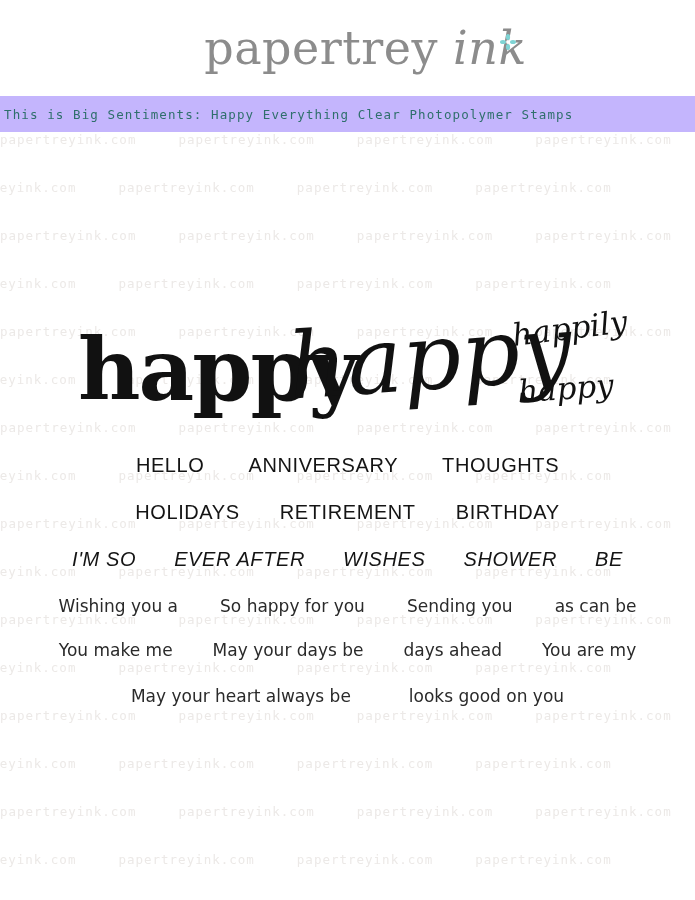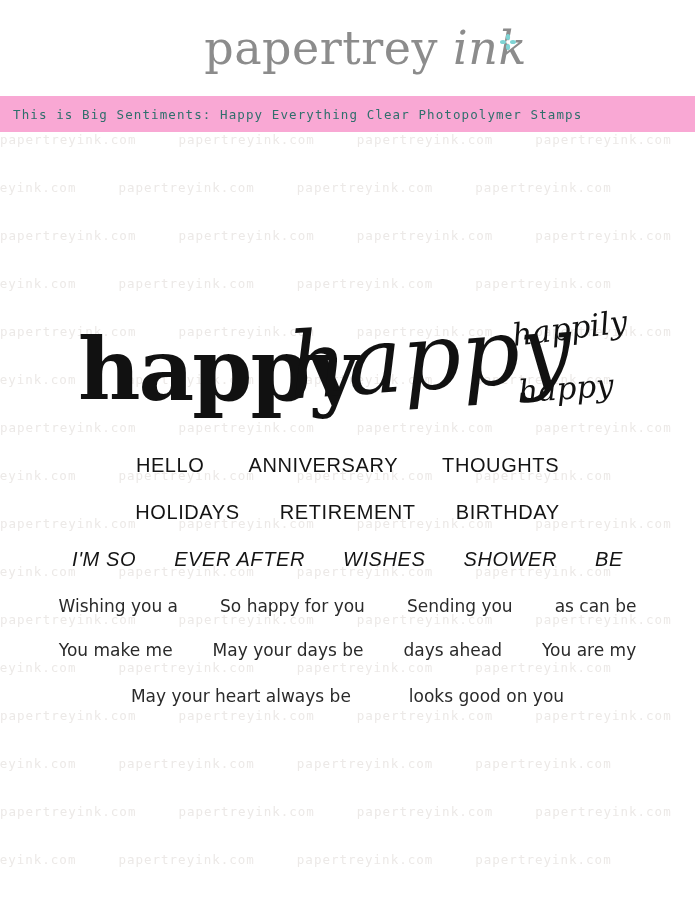--- a/index.html
+++ b/index.html
@@ -48,24 +48,24 @@
     top: -14px;
     left: 296px;
     width: 16px;
     height: 16px;
     color: #7fd4d4;
   }
 
   
   .title-band {
     height: 36px;
-    background: #f9a8d4;
+    background: #c4b5fd;
     display: flex;
     align-items: center;
-    padding-left: 13px;
+    padding-left: 4px;
     box-sizing: border-box;
   }
   .title-band .title-text {
     font-family: "DejaVu Sans Mono", monospace;
     font-size: 12.5px;
     color: #2f6f6c;
     letter-spacing: 1.1px;
     white-space: nowrap;
   }
 

